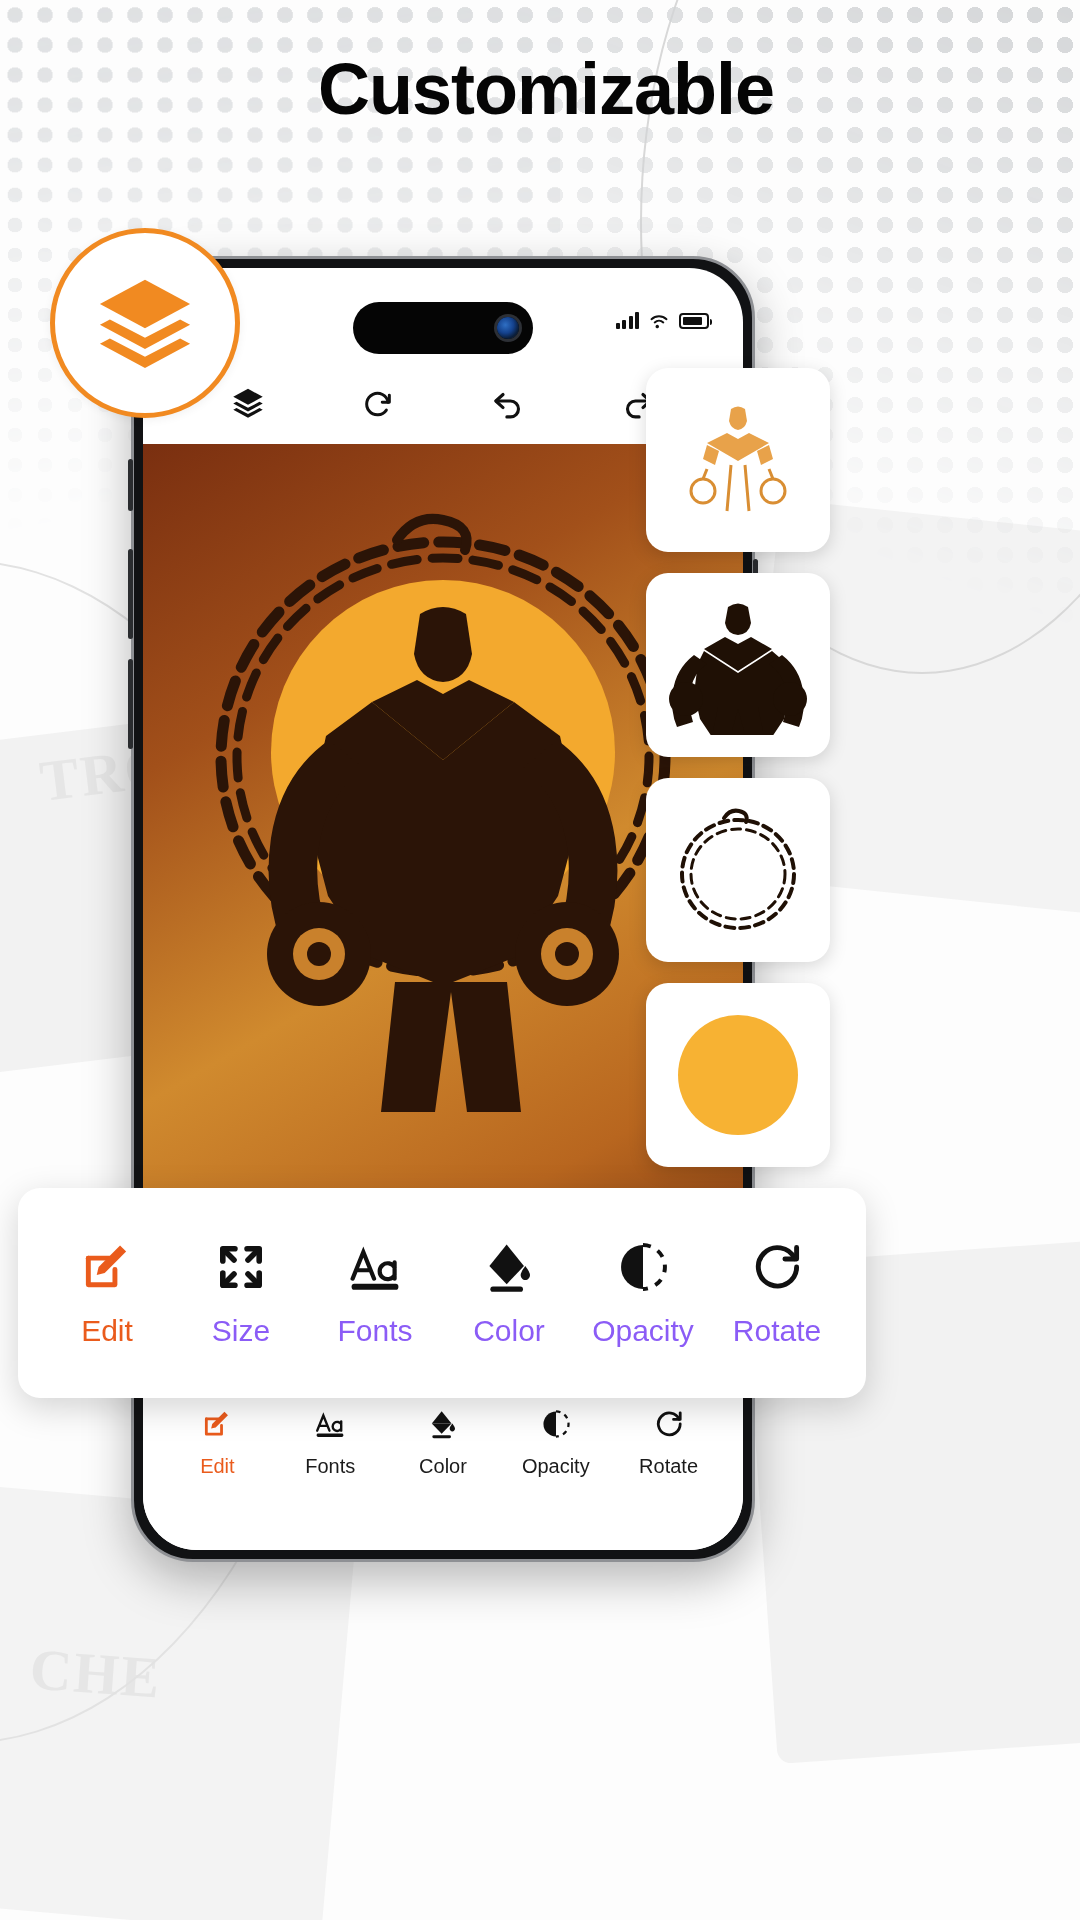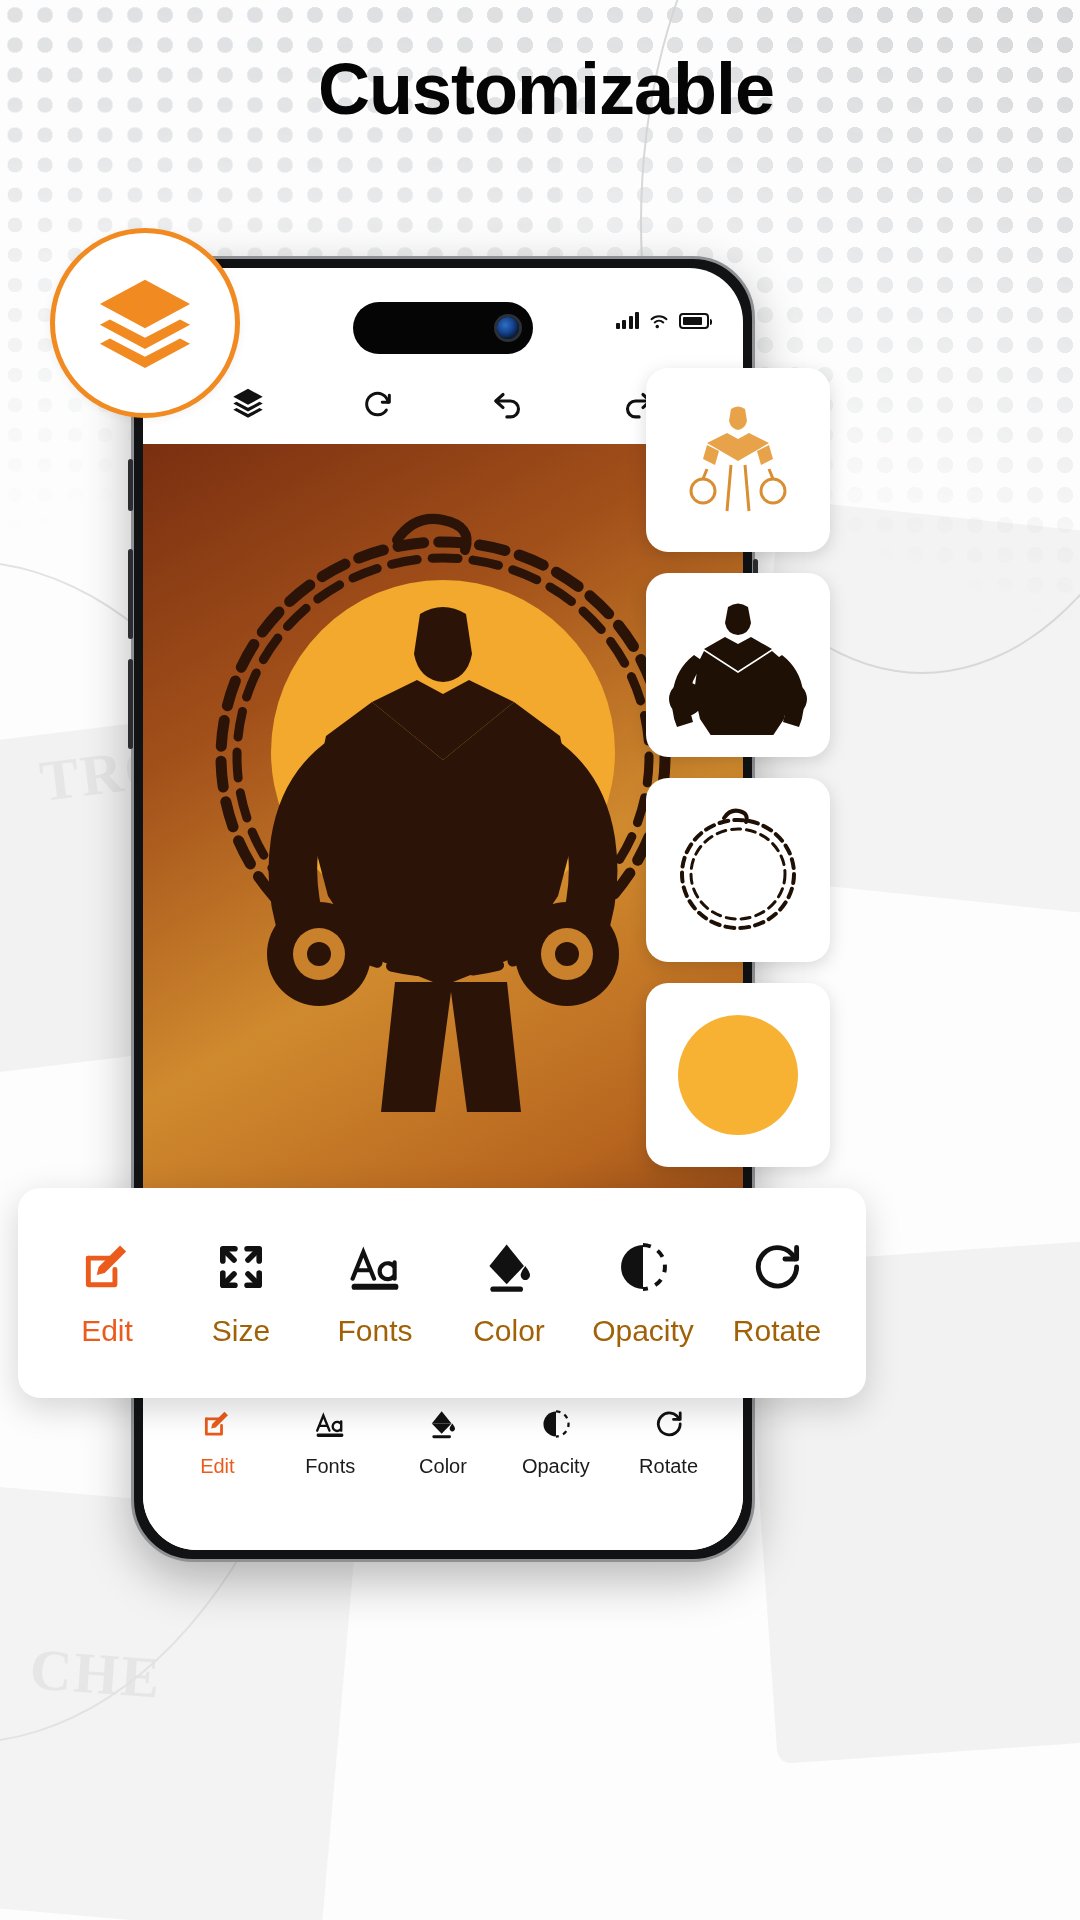--- a/index.html
+++ b/index.html
@@ -152,21 +152,21 @@
   
   #float-toolbar{
     position:absolute;left:18px;top:1188px;width:848px;height:210px;
     background:#ffffff;border-radius:22px;
     box-shadow:0 10px 34px rgba(0,0,0,.17);
     display:flex;align-items:center;justify-content:space-around;
     padding:0 22px;box-sizing:border-box;z-index:70;
   }
   .ft-item{display:flex;flex-direction:column;align-items:center;gap:18px;width:124px;}
   .ft-item .ico{height:58px;display:flex;align-items:center;justify-content:center;}
-  .ft-item .lbl{font-size:30px;color:#a16207;font-weight:normal;}
+  .ft-item .lbl{font-size:30px;color:#8b5cf6;font-weight:normal;}
   .ft-item.active .lbl{color:#EA5B1C;}
 </style>
 </head>
 <body>
 
 <div id="bg-halftone">
   <div class="ghost-card ghost-a"></div>
   <div class="ghost-card ghost-b"></div>
   <div class="ghost-card ghost-c"></div>
   <div class="ghost-card ghost-d"></div>

